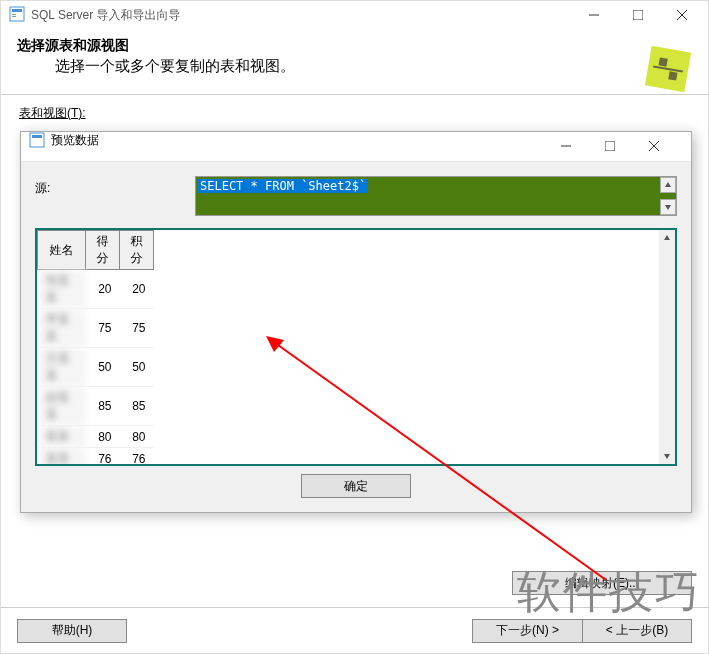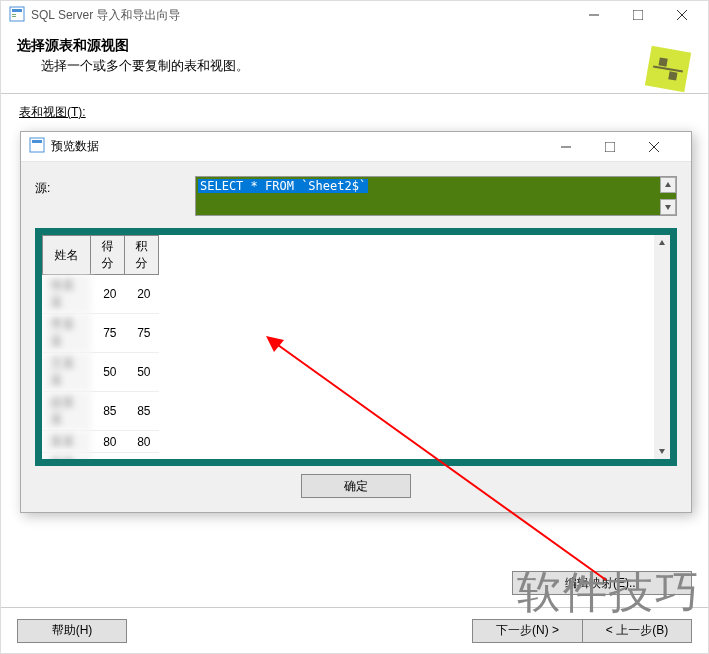--- a/index.html
+++ b/index.html
@@ -9,43 +9,43 @@
     .main-window { position: absolute; top: 0; left: 0; right: 0; bottom: 0; border: 1px solid #ddd; background: #fff; }
     .main-titlebar { height: 28px; display: flex; align-items: center; padding: 0 4px 0 8px; background: #fff; }
     .main-titlebar-icon svg { width: 16px; height: 16px; }
     .main-title { margin-left: 6px; color: #555; font-size: 12px; flex: 1; }
     .win-controls { display: flex; }
     .win-btn { width: 44px; height: 28px; display: flex; align-items: center; justify-content: center; color: #333; }
     .win-btn svg { width: 10px; height: 10px; stroke: currentColor; stroke-width: 1; fill: none; }
     
     .header-area { padding: 8px 16px 18px 16px; position: relative; border-bottom: 1px solid #ccc; }
     .header-title { font-size: 14px; font-weight: bold; color: #000; }
-    .header-sub { font-size: 13px; color: #000; margin-left: 24px; margin-top: 2px; }
+    .header-sub { font-size: 15px; color: #000; margin-left: 38px; margin-top: 2px; }
     .header-icon { position: absolute; right: 10px; top: 10px; width: 60px; height: 60px; }
     .header-icon svg { width: 60px; height: 60px; }
     
     .content-area { padding: 10px 18px; }
     .section-label { font-size: 12px; color: #000; margin-bottom: 4px; text-decoration: underline; }
     
     
     .preview-dialog { position: absolute; top: 131px; left: 20px; width: 672px; background: #f0f0f0; border: 1px solid #aaa; box-shadow: 3px 3px 12px rgba(0,0,0,0.25); }
-    .preview-titlebar { height: 30px; display: flex; align-items: center; padding: 0 15px 0 8px; background: #fff; border-bottom: 1px solid #e5e5e5; }
+    .preview-titlebar { height: 30px; display: flex; padding: 0 15px 0 8px; background: #fff; border-bottom: 1px solid #e5e5e5; }
     .preview-title { margin-left: 6px; color: #000; font-size: 12px; flex: 1; }
     
     .preview-body { padding: 14px; background: #f0f0f0; }
     .source-row { display: flex; align-items: flex-start; margin-bottom: 12px; }
     .source-label { width: 160px; padding-top: 4px; }
     .source-field { flex: 1; height: 40px; background: #4d7c0f; border: 1px solid #999; position: relative; overflow: hidden; }
     .source-sql { position: absolute; top: 2px; left: 2px; background: #0078d7; color: #fff; padding: 0 2px; font-family: monospace; font-size: 12px; }
     .source-scroll-up, .source-scroll-down { position: absolute; right: 0; width: 16px; height: 16px; background: #f0f0f0; border: 1px solid #aaa; display:flex; align-items:center; justify-content:center; }
     .source-scroll-up { top: 0; }
     .source-scroll-down { bottom: 0; }
     .source-scroll-up svg, .source-scroll-down svg { width:8px; height:8px; fill:#555; }
     
-    .data-grid-wrap { background: #fff; border: 7px solid #0f766e; height: 238px; position: relative; overflow: hidden; }
+    .data-grid-wrap { background: #fff; border: 2px solid #0f766e; height: 238px; position: relative; overflow: hidden; }
     .data-grid { border-collapse: collapse; }
     .data-grid th { background: #f0f0f0; border: 1px solid #888; padding: 2px 8px; font-weight: normal; font-size: 12px; text-align: center; }
     .data-grid td { border-bottom: 1px solid #eee; padding: 2px 8px; font-size: 12px; text-align: left; height: 20px; }
     .data-grid td.name-cell { filter: blur(3px); width: 48px; color:#888; background:#f5f5f5; }
     .data-grid td.num-cell { width: 34px; text-align: right; padding-left: 4px; }
     .grid-vscroll { position: absolute; top: 0; right: 0; width: 16px; bottom: 0; background: #f0f0f0; }
     .grid-vscroll-btn { width: 16px; height: 16px; background: #f0f0f0; display:flex; align-items:center; justify-content:center; position:absolute; }
     .grid-vscroll-btn.up { top: 0; }
     .grid-vscroll-btn.down { bottom: 0; }
     .grid-vscroll-btn svg { width:8px; height:8px; fill:#555; }

